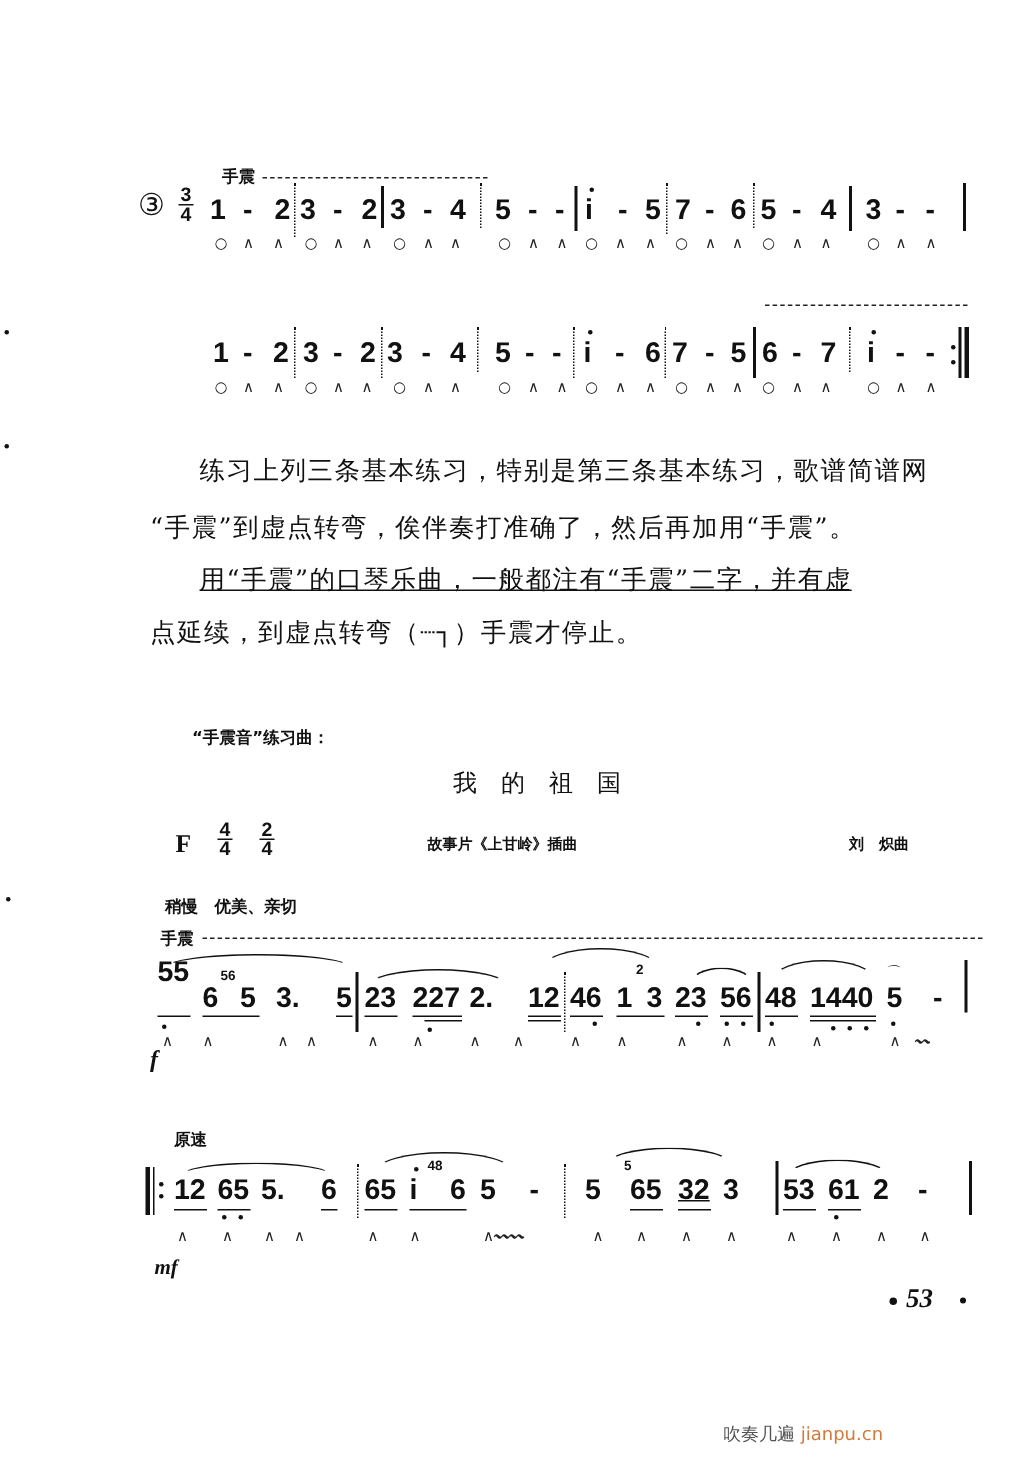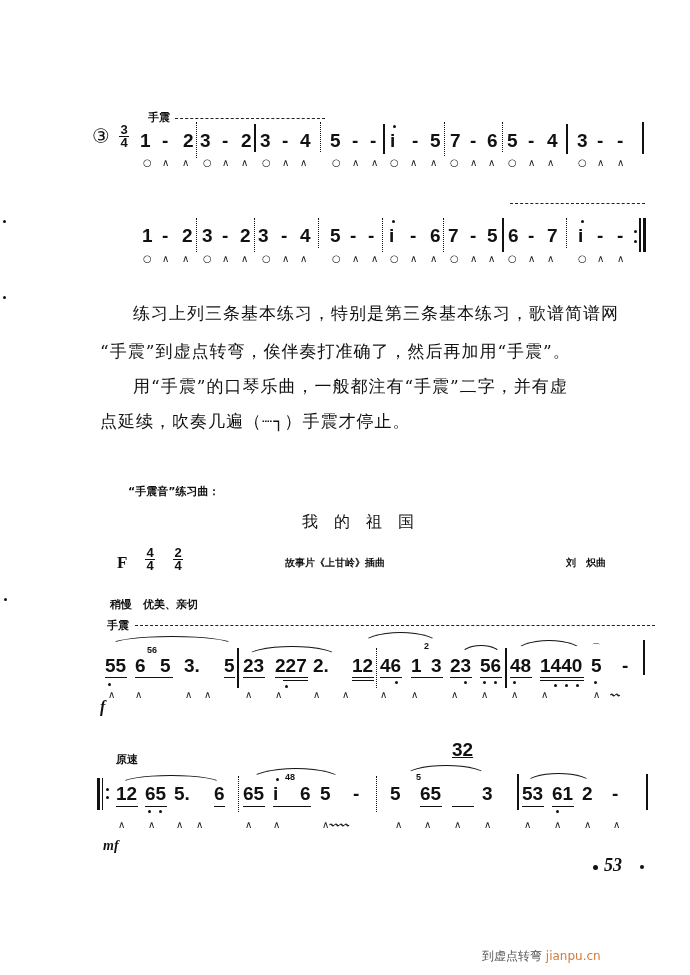--- a/index.html
+++ b/index.html
@@ -164,22 +164,22 @@
   </div>
 </div>
 
 <div class="dot" style="left:3px;top:220px;"></div>
 <div class="dot" style="left:3px;top:296px;"></div>
 <div class="dot" style="left:4px;top:598px;"></div>
 
 <div>
   <div class="text" style="left:133px;top:302px;">练习上列三条基本练习，特别是第三条基本练习，歌谱简谱网</div>
   <div class="text" style="left:100px;top:340px;">“手震”到虚点转弯，俟伴奏打准确了，然后再加用“手震”。</div>
-  <div class="text" style="left:133px;top:375px;">用“手震”的口琴乐曲，一般都注有“手震”二字，并有虚</div>
-  <div class="text" style="left:100px;top:410px;">点延续，吹奏几遍（┈┐）手震才停止。</div>
+  <div class="text" style="left:133px;top:375px;text-decoration:underline;">用“手震”的口琴乐曲，一般都注有“手震”二字，并有虚</div>
+  <div class="text" style="left:100px;top:410px;">点延续，到虚点转弯（┈┐）手震才停止。</div>
 </div>
 
 <span class="small" style="left:128px;top:484px;">“手震音”练习曲：</span>
 <span class="text" style="left:302px;top:512px;font-size:16px;letter-spacing:0;">我　的　祖　国</span>
 <span class="abs" style="left:117px;top:553px;font-family:'Liberation Serif',serif;font-weight:bold;font-size:17px;">F</span>
 <div class="frac" style="left:144px;top:547px;">
   <div>4</div>
     <div class="ln"></div>
     <div>4</div>
 </div>
@@ -190,21 +190,21 @@
 </div>
 <span class="small" style="left:285px;top:556px;font-size:10px;">故事片《上甘岭》插曲</span>
 <span class="small" style="left:566px;top:556px;font-size:10px;">刘　炽曲</span>
 
 <div>
   <span class="small" style="left:110px;top:597px;">稍慢　优美、亲切</span>
   <span class="small" style="left:107px;top:618px;">手震</span>
   <div class="dash" style="left:135px;top:625px;width:520px;"></div>
   <div class="slur" style="left:110px;top:636px;width:122px;height:8px;"></div>
 
-  <span class="note" style="left:105px;top:656px;">55</span>
+  <span class="note" style="left:105px;top:639px;">55</span>
   <div class="uline" style="left:105px;top:677px;width:22px;"></div>
   <div class="dot" style="left:108px;top:683px;"></div>
   <span class="tiny" style="left:147px;top:645px;">56</span>
   <span class="note" style="left:135px;top:656px;">6</span>
   <span class="note" style="left:160px;top:656px;">5</span>
   <div class="uline" style="left:135px;top:677px;width:38px;"></div>
   <span class="note" style="left:184px;top:656px;">3.</span>
   <span class="note" style="left:224px;top:656px;">5</span>
   <div class="uline" style="left:224px;top:677px;width:11px;"></div>
   <div class="bar" style="left:237px;top:648px;height:40px;width:1.5px;"></div>
@@ -307,21 +307,21 @@
   <div class="uline" style="left:273px;top:806px;width:38px;"></div>
   <span class="note" style="left:320px;top:784px;">5</span>
   <span class="note" style="left:353px;top:784px;">-</span>
   <div class="dbar" style="left:376px;top:776px;height:36px;"></div>
 
   <span class="note" style="left:390px;top:784px;">5</span>
   <div class="slur" style="left:405px;top:765px;width:80px;height:10px;"></div>
   <span class="tiny" style="left:416px;top:772px;">5</span>
   <span class="note" style="left:420px;top:784px;">65</span>
   <div class="uline" style="left:420px;top:806px;width:22px;"></div>
-  <span class="note" style="left:452px;top:740px;text-decoration:underline;">32</span>
+  <span class="note" style="left:452px;top:784px;text-decoration:underline;">32</span>
   <div class="uline" style="left:452px;top:806px;width:22px;"></div>
   <span class="note" style="left:482px;top:784px;">3</span>
   <div class="bar" style="left:517px;top:774px;height:36px;width:1.5px;"></div>
 
   <div class="slur" style="left:525px;top:773px;width:65px;height:10px;"></div>
   <span class="note" style="left:522px;top:784px;">53</span>
   <div class="uline" style="left:522px;top:806px;width:22px;"></div>
   <span class="note" style="left:552px;top:784px;">61</span>
   <div class="uline" style="left:552px;top:806px;width:22px;"></div>
   <div class="dot" style="left:556px;top:810px;"></div>
@@ -348,15 +348,15 @@
   </div>
   <span class="abs" style="left:103px;top:838px;font-family:'Liberation Serif',serif;font-style:italic;font-weight:bold;font-size:14px;">mf</span>
 </div>
 
 <div>
   <div class="dot" style="left:593px;top:865px;width:5px;height:5px;"></div>
   <span class="abs" style="left:604px;top:855px;font-family:'Liberation Serif',serif;font-style:italic;font-weight:bold;font-size:18px;">53</span>
   <div class="dot" style="left:640px;top:865px;width:4px;height:4px;"></div>
 </div>
 <div class="abs" style="left:482px;top:948px;font-size:12px;color:#555;white-space:nowrap;">
-  <span>到虚点转弯</span>
+  <span>吹奏几遍</span>
   <span style="color:#d27a3a;font-family:'DejaVu Sans',sans-serif;">jianpu.cn</span>
 </div>
 
 </body></html>

